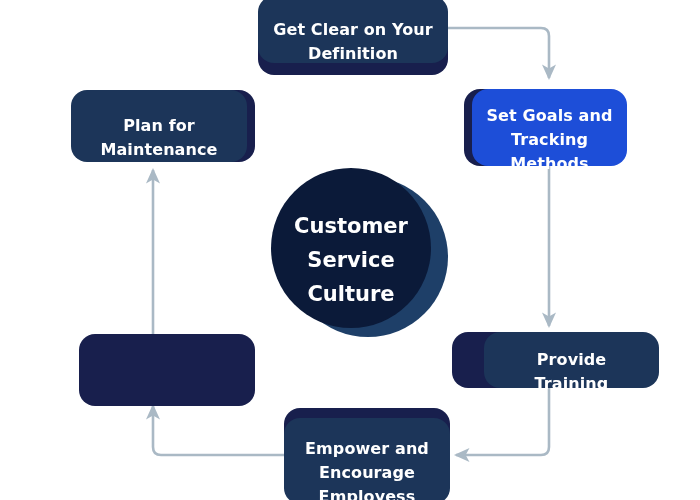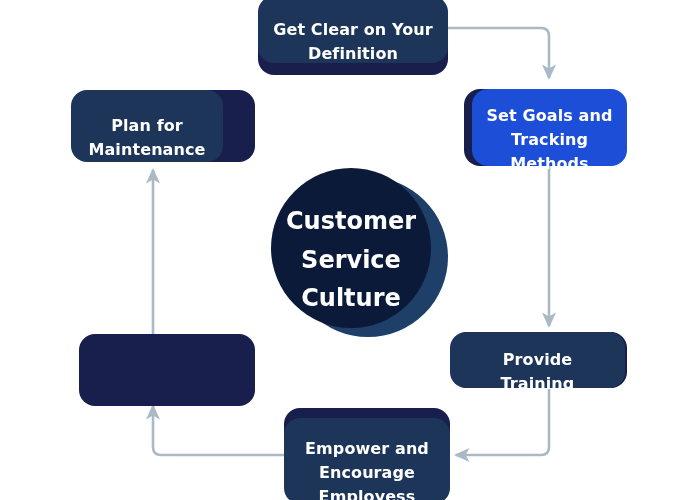--- a/index.html
+++ b/index.html
@@ -45,21 +45,21 @@
   }
   .center-circle {
     position: absolute;
     border-radius: 50%;
     display: flex;
     align-items: center;
     justify-content: center;
     text-align: center;
     color: #ffffff;
     font-weight: bold;
-    font-size: 24px;
+    font-size: 21px;
     line-height: 1.62;
     z-index: 3;
   }
   .center-shadow {
     position: absolute;
     border-radius: 50%;
     z-index: 2;
   }
   .node-label {
     display: block;
@@ -104,33 +104,33 @@
   </div>
 
   <div class="shadow" style="left:464px; top:89px; width:155px; height:77px; background:#181f4d;"></div>
   <div class="node" style="left:472px; top:89px; width:155px; height:77px; background:#1d4ed8;">
     <span class="node-label">Set Goals and
 Tracking
 Methods</span>
   </div>
 
   <div class="shadow" style="left:452px; top:332px; width:175px; height:56px; background:#181f4d;"></div>
-  <div class="node" style="left:450px; top:332px; width:175px; height:56px; background:#1c3559;">
+  <div class="node" style="left:484px; top:332px; width:175px; height:56px; background:#1c3559;">
     <span class="node-label">Provide
 Training</span>
   </div>
 
   <div class="shadow" style="left:284px; top:408px; width:166px; height:86px; background:#181f4d;"></div>
   <div class="node" style="left:284px; top:418px; width:166px; height:86px; background:#1c3559;">
     <span class="node-label">Empower and
 Encourage
 Employess</span>
   </div>
 
   <div class="shadow" style="left:79px; top:334px; width:176px; height:72px; background:#181f4d;"></div>
 
   <div class="shadow" style="left:79px; top:90px; width:176px; height:72px; background:#181f4d;"></div>
-  <div class="node" style="left:71px; top:90px; width:152px; height:72px; background:#1c3559;">
+  <div class="node" style="left:71px; top:90px; width:176px; height:72px; background:#1c3559;">
     <span class="node-label">Plan for
 Maintenance</span>
   </div>
 
 </div>
 
 </body></html>

